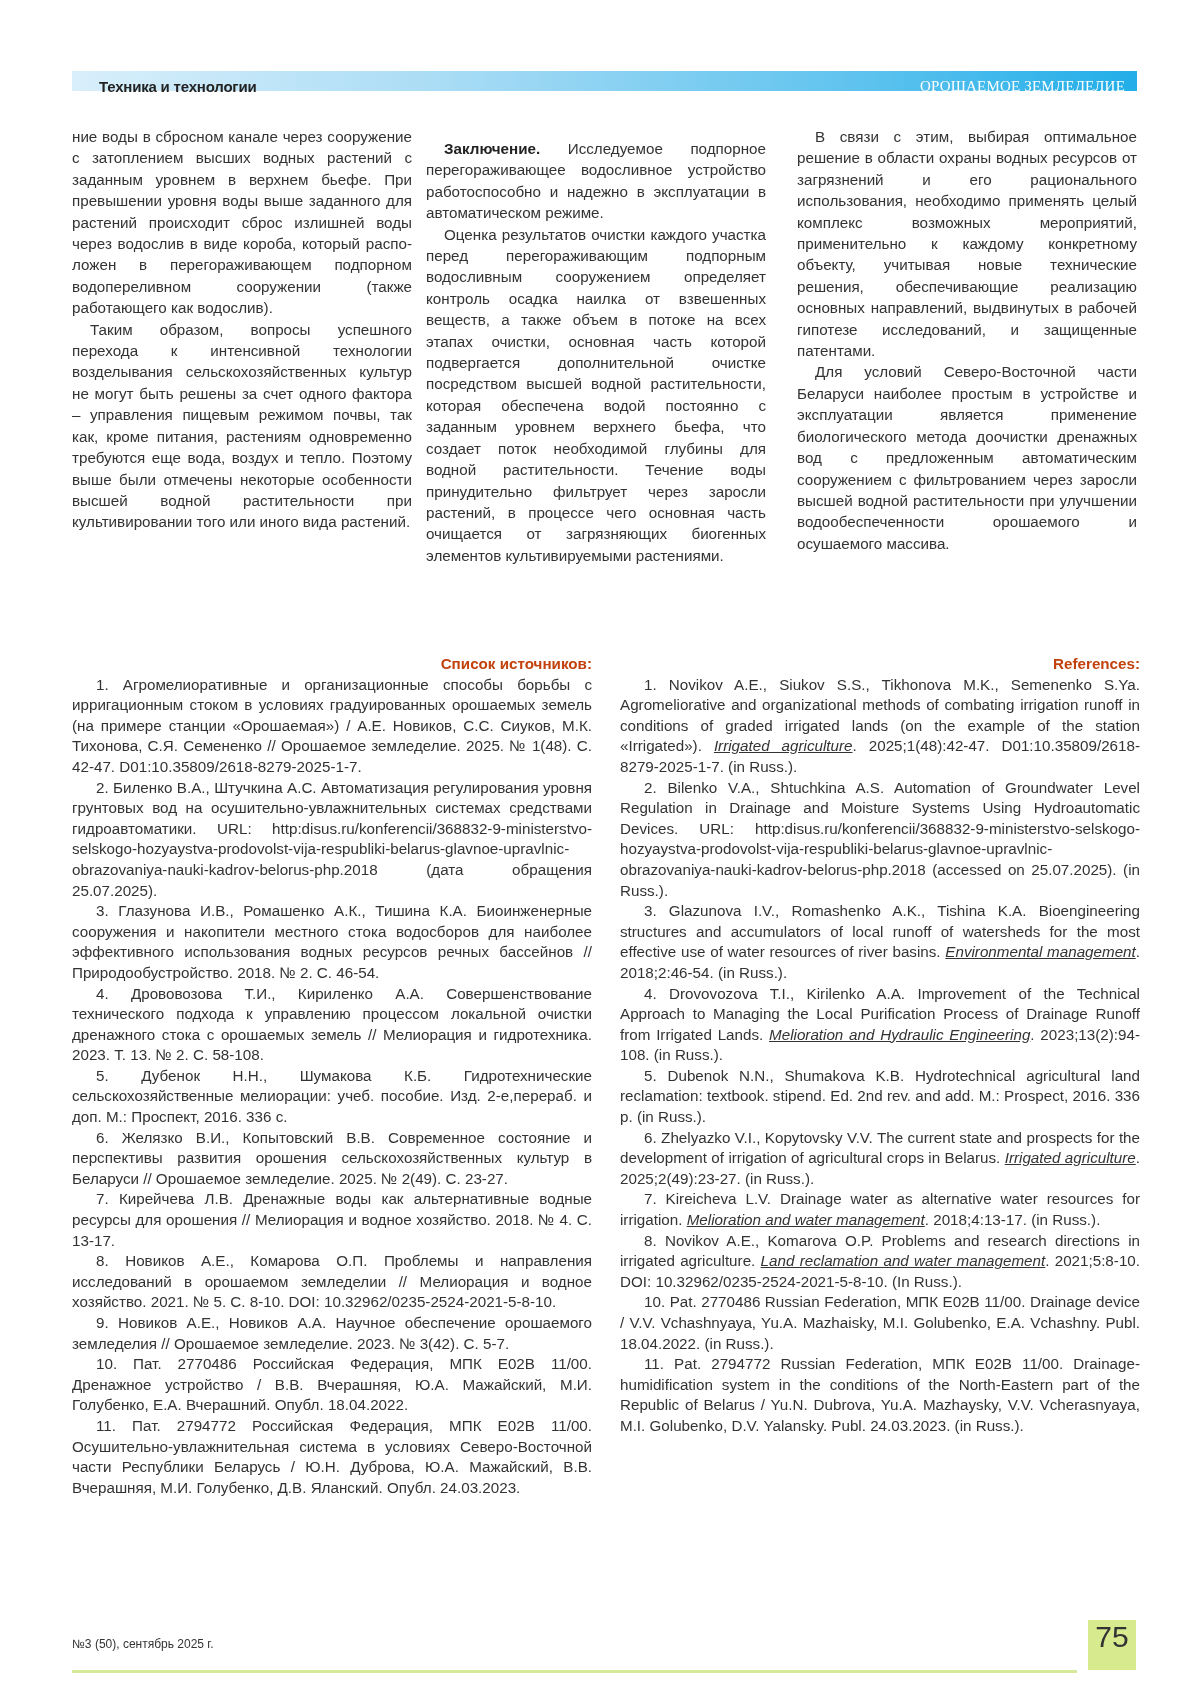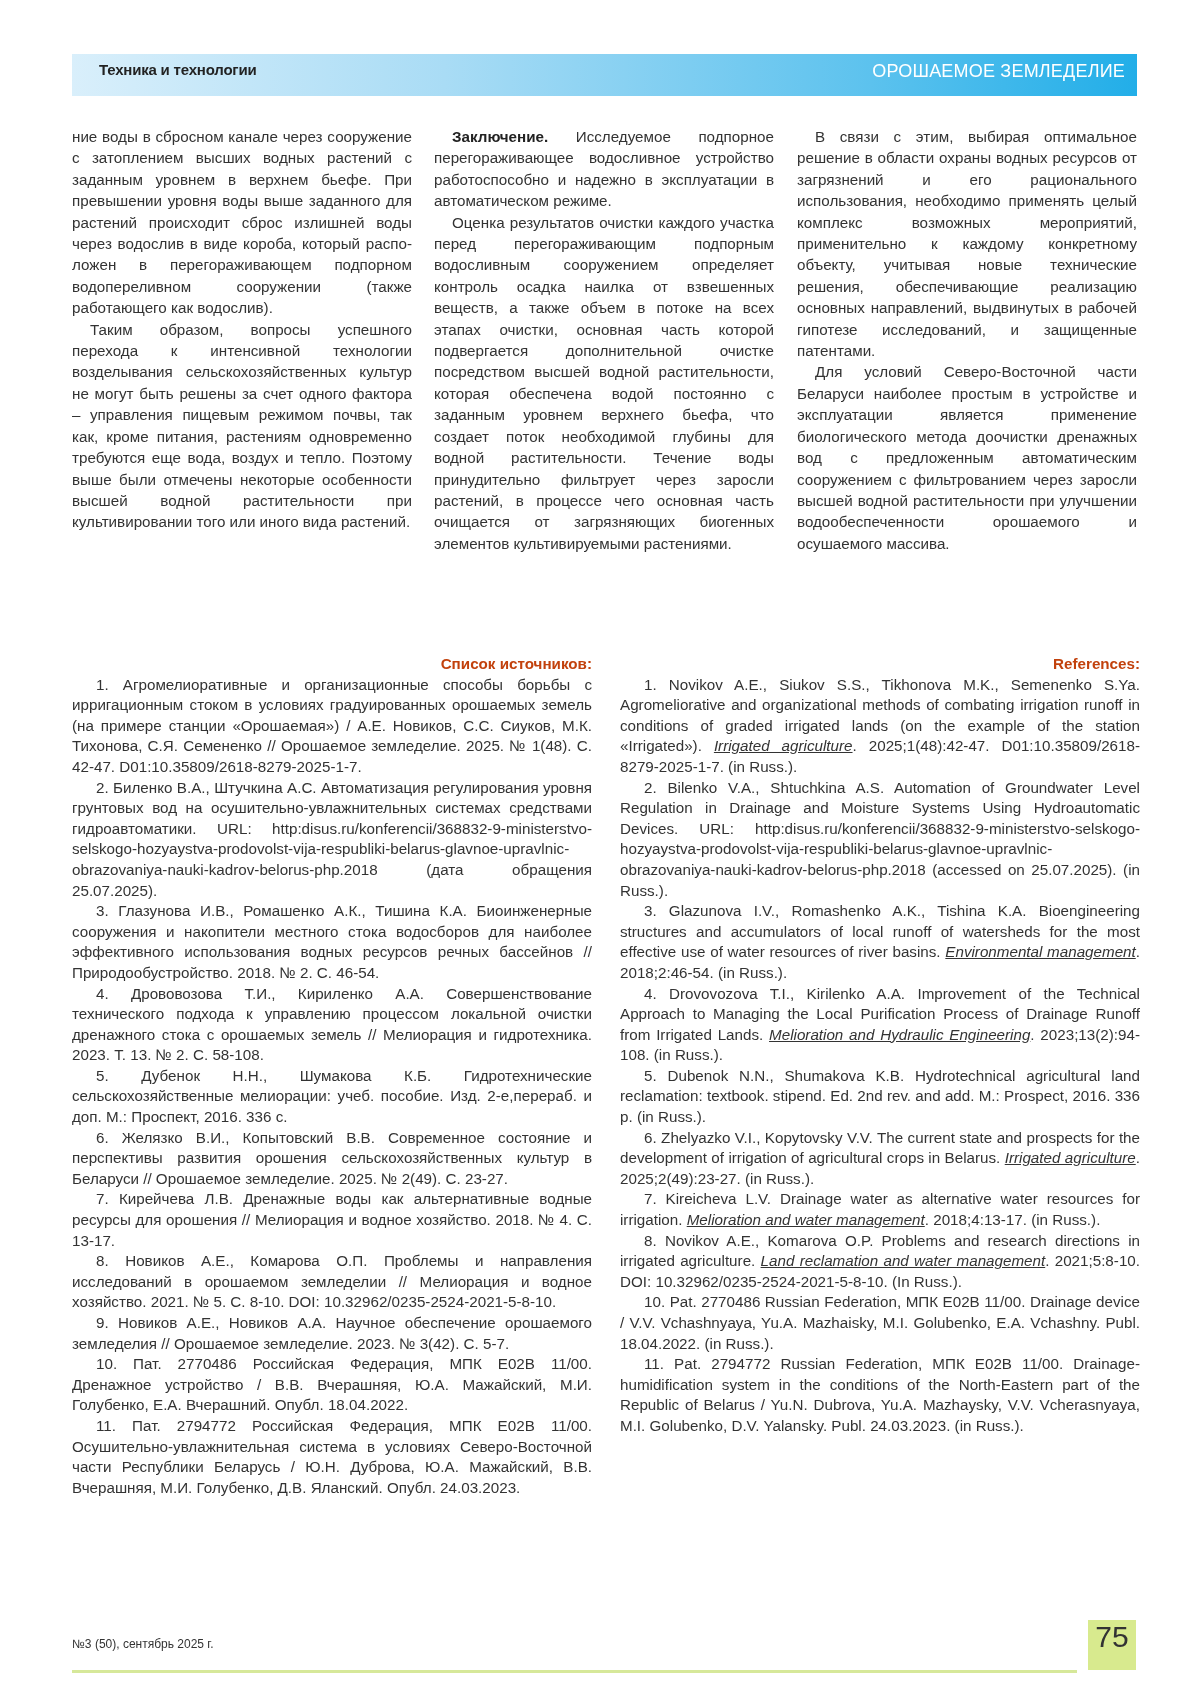--- a/index.html
+++ b/index.html
@@ -1,36 +1,36 @@
 <!DOCTYPE html>
 <html><head>
   <meta charset="utf-8">
   <style>
     html, body { margin: 0; padding: 0; background: #ffffff; }
     body { width: 1200px; height: 1697px; position: relative; overflow: hidden;
            font-family: "Liberation Sans", sans-serif; color: #333333; }
 
     .header-bar {
-      position: absolute; left: 72px; top: 54px; width: 1065px; height: 42px;
+      position: absolute; left: 72px; top: 71px; width: 1065px; height: 20px;
       background: linear-gradient(to right, #d9effb 0%, #a9dcf5 35%, #5cc2ee 75%, #22aee8 100%);
     }
     .header-left {
       position: absolute; left: 27px; top: 7px; font-size: 15px; font-weight: bold;
       color: #222222; font-family: "Liberation Sans", sans-serif; letter-spacing: -0.2px;
     }
     .header-right {
-      position: absolute; right: 12px; top: 7px; font-size: 18px; color: #ffffff;
-      font-family: Liberation Sans, sans-serif; letter-spacing: 0.2px;
+      position: absolute; right: 12px; top: 7px; font-size: 15px; color: #ffffff;
+      font-family: Liberation Serif, serif; letter-spacing: 0.2px;
     }
 
     .columns { position: absolute; top: 126px; left: 72px; width: 1065px; height: 480px; }
     .col { position: absolute; top: 0; width: 340px; font-size: 15.2px; line-height: 21.4px;
            text-align: justify; color: #333333; }
     .col1 { left: 0; }
-    .col2 { left: 362px; }
+    .col2 { left: 354px; margin-top: 12px; }
     .col3 { left: 725px; }
     .col p { margin: 0; text-indent: 18px; }
     .col p.noindent { text-indent: 0; }
     .col p b { color: #222222; }
 
     .refs { position: absolute; top: 654px; left: 72px; width: 1065px; }
     .ref-col { position: absolute; top: 0; width: 520px; font-size: 15.2px; line-height: 20.6px;
                text-align: justify; color: #333333; }
     .ref-col.ru { left: 0; }
     .ref-col.en { left: 548px; }

